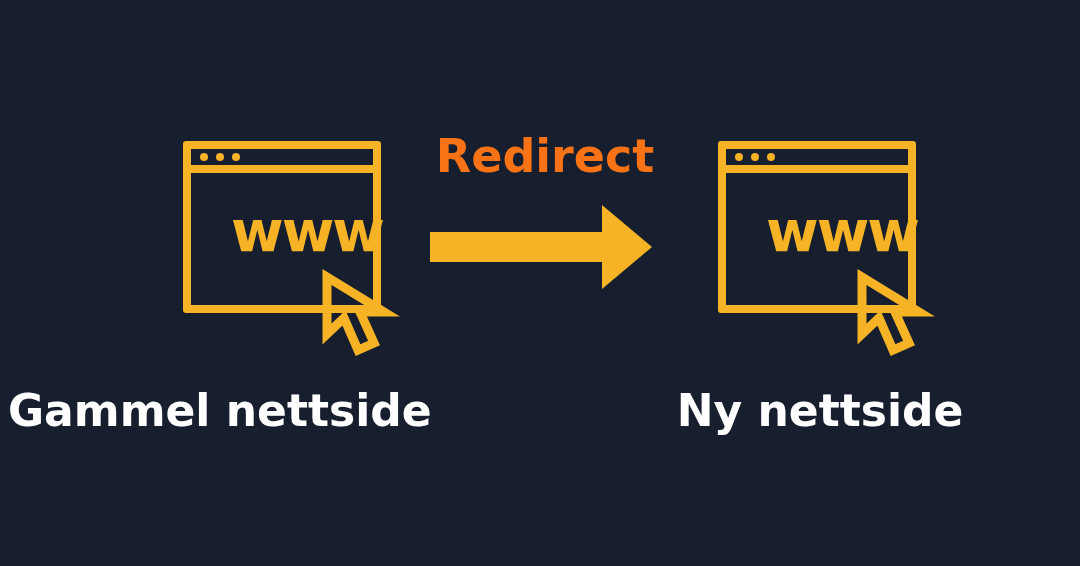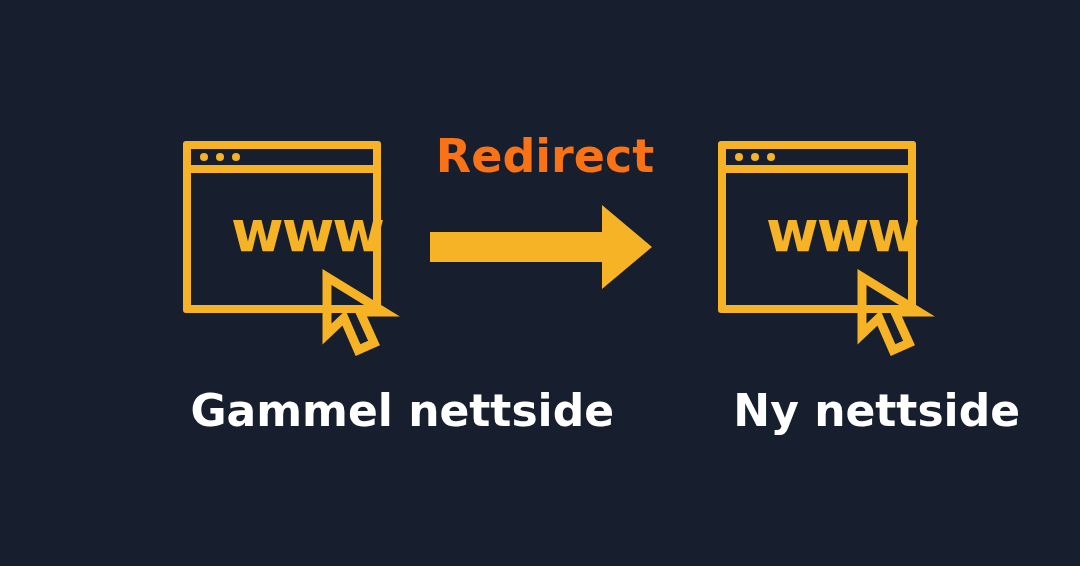--- a/index.html
+++ b/index.html
@@ -90,22 +90,22 @@
   .caption {
     position: absolute;
     color: #ffffff;
     font-family: "DejaVu Sans", sans-serif;
     font-weight: bold;
     font-size: 44px;
     line-height: 52px;
     white-space: nowrap;
     user-select: none;
   }
-  #caption-old { left: 14px;   top: 385px; width: 600px; text-align: right; }
-  #caption-new { left: 620px; top: 385px; width: 400px; text-align: right; }
+  #caption-old { left: 8px;   top: 385px; width: 600px; text-align: left; }
+  #caption-new { left: 620px; top: 385px; width: 400px; text-align: center; }
 
   
   #redirect-label {
     position: absolute;
     left: 410px;
     top: 129px;
     width: 270px;
     text-align: center;
     color: #f97316;
     font-family: "DejaVu Sans", sans-serif;

